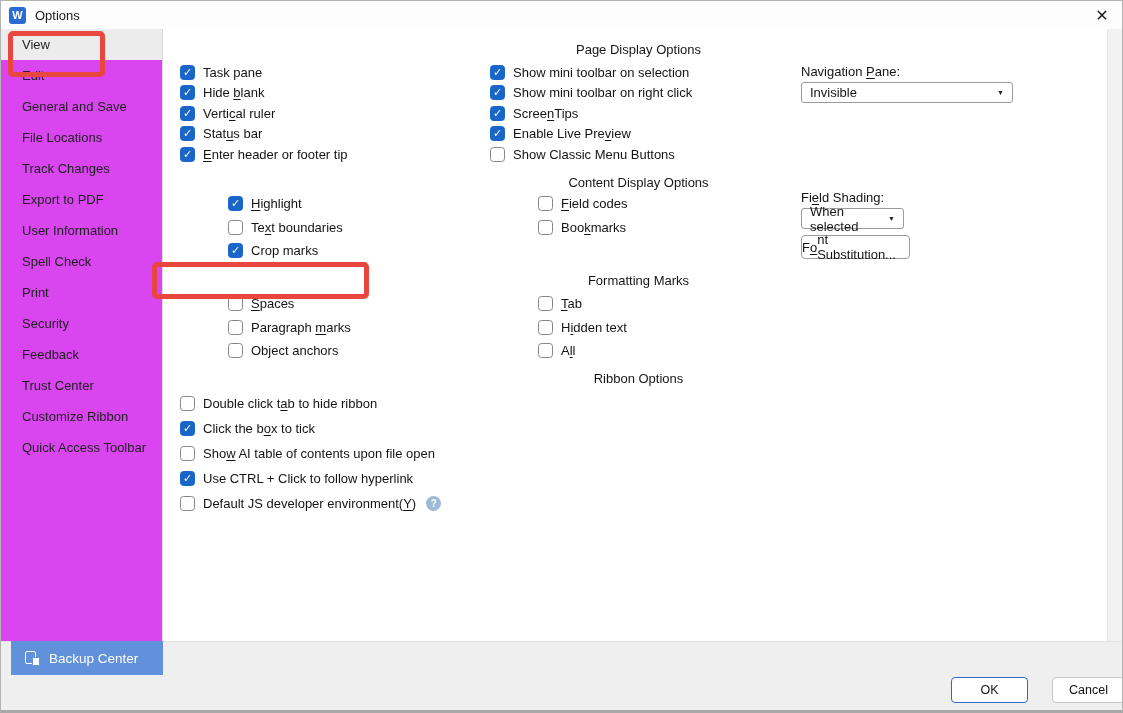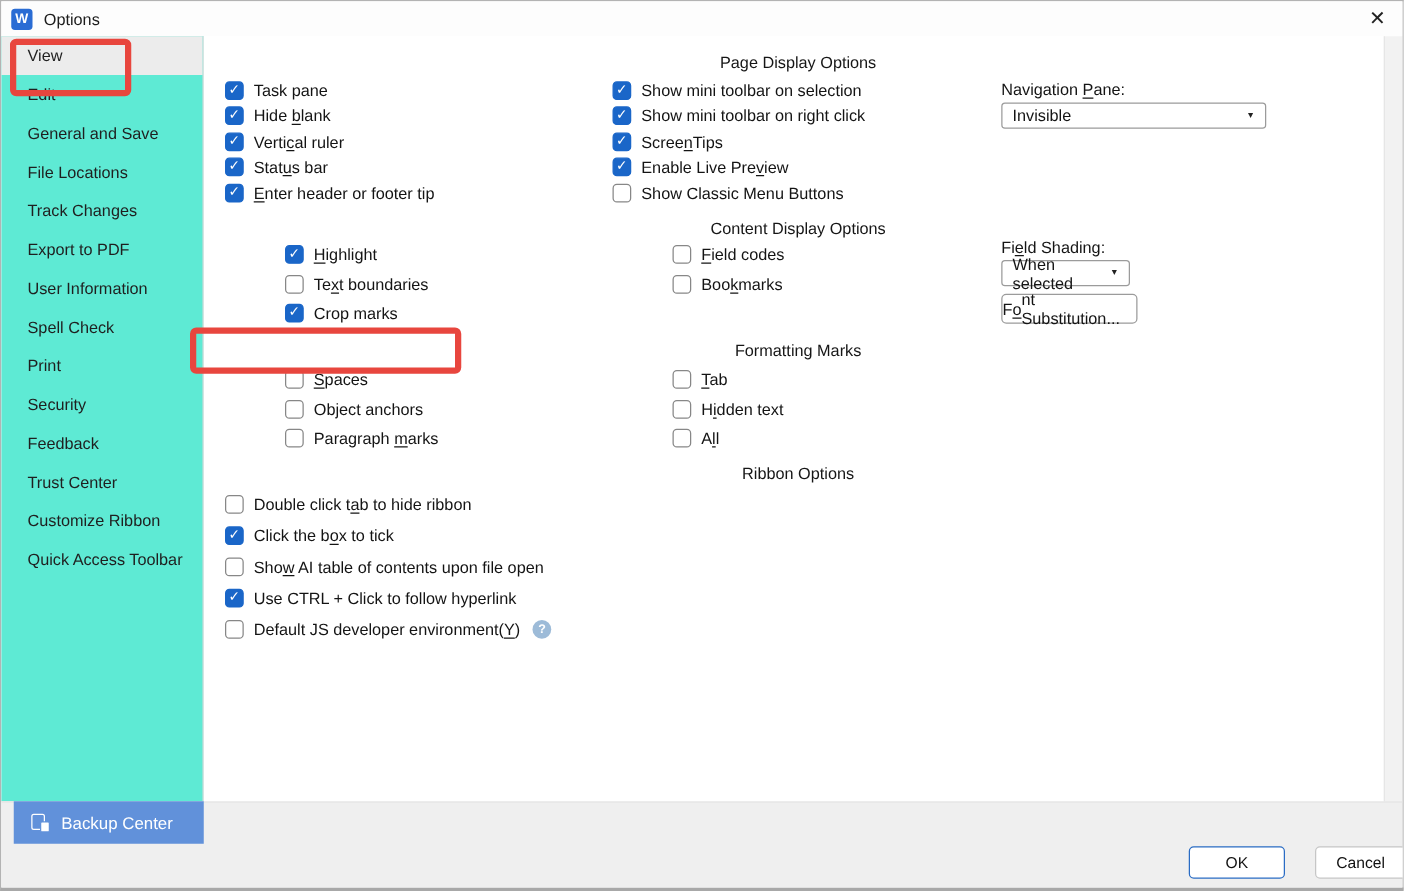--- a/index.html
+++ b/index.html
@@ -18,21 +18,21 @@
   .app-logo { width:17px; height:17px; background:#2a6cd4; border-radius:3px;
     color:#fff; font-size:11px; font-weight:bold; display:flex; align-items:center;
     justify-content:center; margin-right:9px; }
   .title-text { font-size:13px; color:#1c1c1c; }
   .close-btn { position:absolute; right:8px; top:3px; width:24px; height:22px;
     display:flex; align-items:center; justify-content:center; font-size:16px;
     color:#222; cursor:pointer; font-weight:300; }
 
   
   .sidebar { position:absolute; left:0; top:28px; width:162px; height:612px;
-    background:#5eead4; border-right:1px solid #d8d8d8; }
+    background:#d946ef; border-right:1px solid #d8d8d8; }
   .side-item { height:31px; display:flex; align-items:center; padding-left:21px;
     font-size:13px; color:#1f1f1f; cursor:pointer; }
   .side-item.selected { background:#ececec; }
   .backup-btn { position:absolute; left:10px; top:640px; width:152px; height:34px;
     background:#6191da; color:#fff; display:flex; align-items:center;
     padding-left:14px; font-size:13.5px; cursor:pointer; z-index:5; }
   .backup-ico { position:relative; width:15px; height:15px; margin-right:9px; }
   .backup-ico .pg1 { position:absolute; left:0; top:0; width:11px; height:13px;
     border:1.6px solid #fff; border-radius:2px; }
   .backup-ico .pg2 { position:absolute; right:0; bottom:0; width:8px; height:9px;
@@ -226,25 +226,25 @@
       <span class="group-title">Formatting Marks</span>
       <span class="group-line"></span>
     </div>
     <div class="col h235" style="left:17px; top:263px;text-align:right;">
       <label class="cb-row">
         <span class="cb"></span>
         <span class="cb-label"><u>S</u>paces</span>
       </label>
       <label class="cb-row">
         <span class="cb"></span>
+        <span class="cb-label">Paragraph <u>m</u>arks</span>
+      </label>
+      <label class="cb-row">
+        <span class="cb"></span>
         <span class="cb-label">Object anchors</span>
-      </label>
-      <label class="cb-row">
-        <span class="cb"></span>
-        <span class="cb-label">Paragraph <u>m</u>arks</span>
       </label>
     </div>
     <div class="col h235" style="left:327px; top:263px;">
       <label class="cb-row">
         <span class="cb"></span>
         <span class="cb-label"><u>T</u>ab</span>
       </label>
       <label class="cb-row">
         <span class="cb"></span>
         <span class="cb-label">H<u>i</u>dden text</span>

